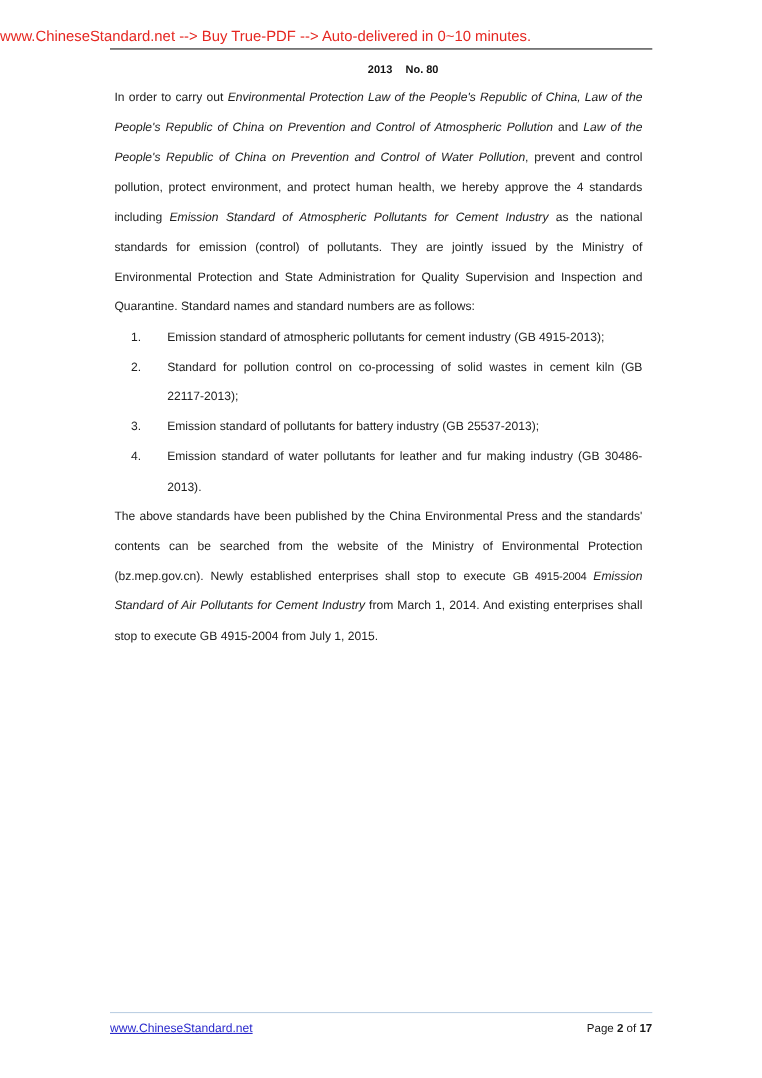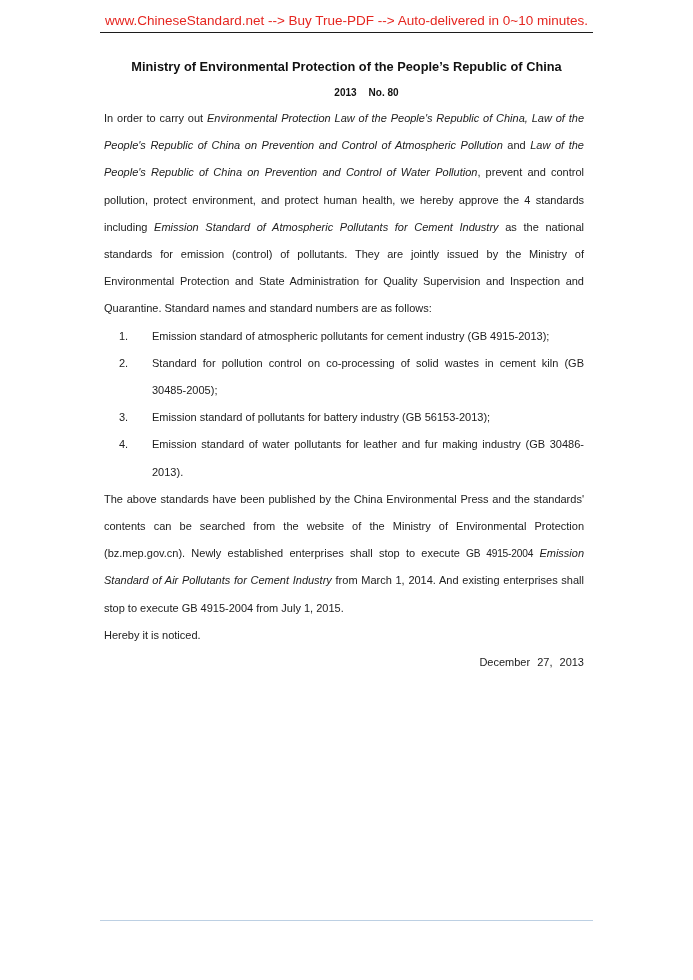--- a/index.html
+++ b/index.html
@@ -6,22 +6,22 @@
   .page {
     position:relative;
     width:693px; height:980px;
     background:#ffffff;
     font-family:"Liberation Sans", sans-serif;
     color:#212121;
     overflow:hidden;
     margin:0 auto;
   }
   .banner {
-    padding-top:12px;
-    text-align:center;
+    padding-top:24px;
+    text-align:left;
     color:#e52620;
     font-size:13.5px;
     line-height:17px;
   }
   .doc-number {
     margin-top:10px;
     text-align:center;
     font-size:9.5px;
     line-height:12px;
     color:#2b2b2b;
@@ -86,57 +86,58 @@
 </style>
 </head>
 <body>
 
 <div class="page">
 
   <div class="banner">www.ChineseStandard.net --&gt; Buy True-PDF --&gt; Auto-delivered in 0~10 minutes.</div>
 
   <div class="header-rule"></div>
 
-  <div class="title">Ministry of Environmental Protection of the People’s Republic of China</div>
 
   <div class="issue">
     <span>2013</span><span class="issue-gap"></span><span>No. 80</span>
   </div>
 
   <div class="body">
 
     <p><span>In order to carry out </span><span class="it">Environmental Protection Law of the People's Republic of China, Law of the People's Republic of China on Prevention and Control of Atmospheric Pollution</span><span> and </span><span class="it">Law of the People's Republic of China on Prevention and Control of Water Pollution</span><span>, prevent and control pollution, protect environment, and protect human health, we hereby approve the 4 standards including </span><span class="it">Emission Standard of Atmospheric Pollutants for Cement Industry</span><span> as the national standards for emission (control) of pollutants. They are jointly issued by the Ministry of Environmental Protection and State Administration for Quality Supervision and Inspection and Quarantine. Standard names and standard numbers are as follows:</span></p>
 
     <div>
 
         <div class="list-row">
           <div class="li-num">1.</div>
           <div class="li-text">Emission standard of atmospheric pollutants for cement industry (GB 4915-2013);</div>
         </div>
 
         <div class="list-row">
           <div class="li-num">2.</div>
-          <div class="li-text">Standard for pollution control on co-processing of solid wastes in cement kiln (GB 30485-2005);</div>
+          <div class="li-text">Standard for pollution control on co-processing of solid wastes in cement kiln (GB 22117-2013);</div>
         </div>
 
         <div class="list-row">
           <div class="li-num">3.</div>
-          <div class="li-text">Emission standard of pollutants for battery industry (GB 56153-2013);</div>
+          <div class="li-text">Emission standard of pollutants for battery industry (GB 25537-2013);</div>
         </div>
 
         <div class="list-row">
           <div class="li-num">4.</div>
           <div class="li-text">Emission standard of water pollutants for leather and fur making industry (GB 30486-2013).</div>
         </div>
       </div>
 
     <p><span>The above standards have been published by the China Environmental Press and the standards' contents can be searched from the website of the Ministry of Environmental Protection (bz.mep.gov.cn). Newly established enterprises shall stop to execute </span><span class="alt">GB 4915-2004</span><span> </span><span class="it">Emission Standard of Air Pollutants for Cement Industry</span><span> from March 1, 2014. And existing enterprises shall stop to execute GB 4915-2004 from July 1, 2015.</span></p>
-    <p>Hereby it is noticed.</p>
 
-    <p class="sign sign-date">December 27, 2013</p>
 
   </div>
 
   <div class="footer">
     <div class="footer-rule"></div>
+    <div class="footer-row">
+      <span class="footer-link">www.ChineseStandard.net</span>
+      <span class="page-label"><span>Page </span><span class="bold">2</span><span> of </span><span class="bold">17</span></span>
+    </div>
   </div>
 
 </div>
 
 </body></html>

